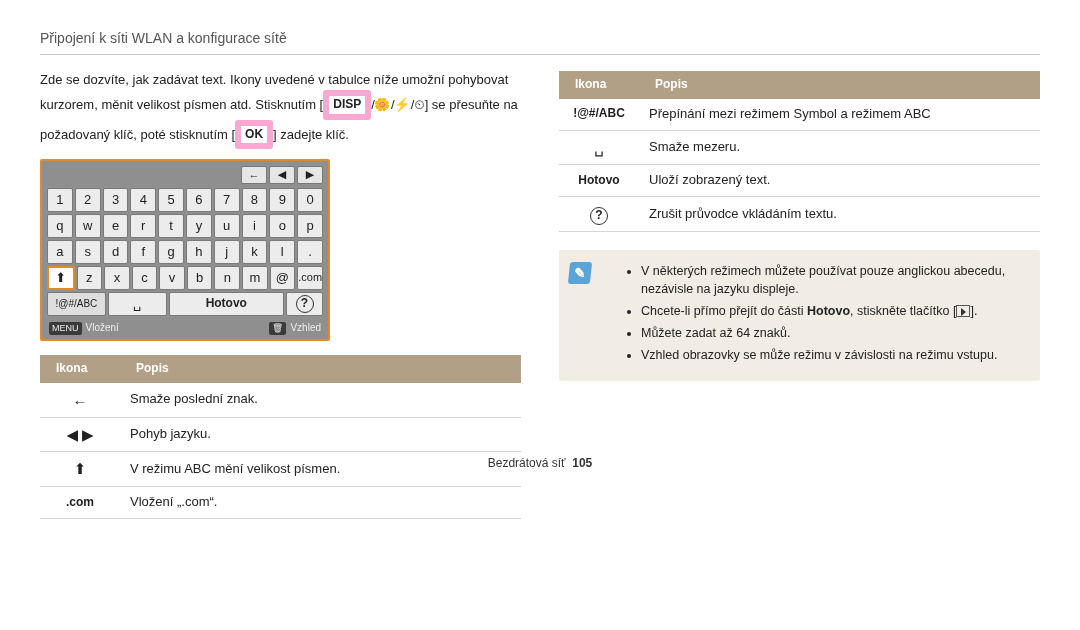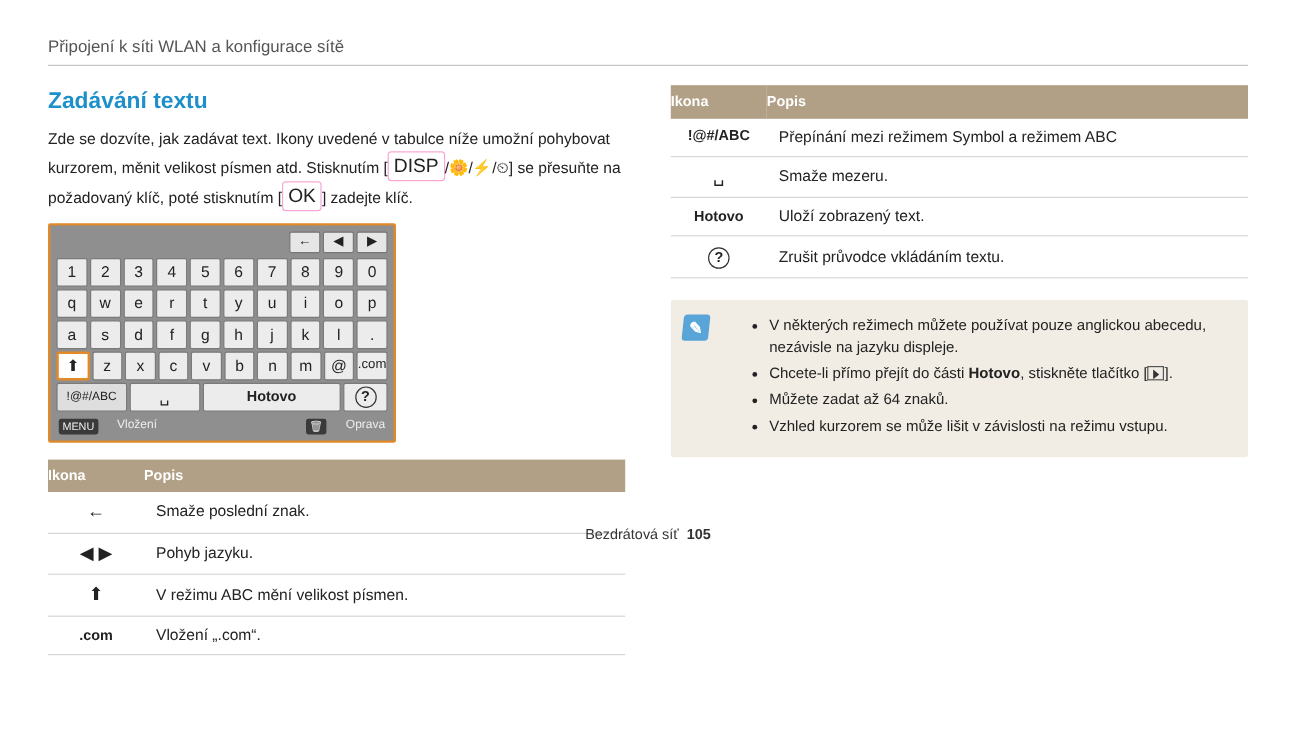--- a/index.html
+++ b/index.html
@@ -21,22 +21,22 @@
   }
   .columns {
     display: flex; gap: 38px;
   }
   .col { flex: 1 1 50%; min-width: 0; }
 
   h2.section-title { color: #1e90c9; font-weight: 600; font-size: 19px; margin-bottom: 8px; }
   p.body { color: #222; font-size: 13px; margin-bottom: 10px; }
 
   .inline-chip {
-    display: inline-block; border: 1px solid #f9a8d4; border-radius: 3px;
-    padding: 0 4px; font-size: 16px; font-weight: 400; vertical-align: 1px;
+    display: inline-block; border: 6px solid #f9a8d4; border-radius: 3px;
+    padding: 0 4px; font-size: 12px; font-weight: 700; vertical-align: 1px;
   }
 
   
   .kbd-wrap {
     border: 2px solid #e18a2a; border-radius: 2px;
     background: #8f8f8f; width: 290px; padding: 3px 3px 0 3px;
     margin: 10px 0 14px 0;
   }
   .kbd-top {
     display:flex; justify-content:flex-end; gap:2px; padding:2px 2px 2px 0;
@@ -56,28 +56,28 @@
   }
   .key.small { font-size:11px; }
   .key.w2 { flex:1.3; font-size:10px; }
   .key.hotovo { flex:2.6; font-weight:700; font-size:12px; }
   .key.gray { background:#dedede; }
   .key.highlight { background:#ffffff; border-color:#e18a2a; border-width:2px; }
   .kbd-footer {
     display:flex; justify-content:space-between; padding:3px 4px 4px 4px;
     font-size:10px; color:#eee;
   }
-  .kbd-footer .chunk { display:flex; align-items:center; gap:16px; }
+  .kbd-footer .chunk { display:flex; align-items:center; gap:4px; }
   .kbd-footer .tag { background:#3a3a3a; border-radius:2px; padding:0 3px; font-size:9px; }
 
   
   table.icon-table { width: 100%; border-collapse: collapse; font-size: 13px; }
   table.icon-table th {
     background:#b1a085; color:#fff; font-weight:600; text-align:left;
-    padding:5px 0; font-size:12px;
+    padding:5px 16px; font-size:12px;
   }
   table.icon-table th.first { width:80px; }
   table.icon-table td {
     padding:6px 10px; border-bottom:1px solid #d6d6d6; vertical-align:middle;
   }
   table.icon-table td.icon-cell { text-align:center; font-weight:500; font-size:15px; }
   table.icon-table td.icon-cell.small-txt { font-size:12px; font-weight:700; font-family: Arial, sans-serif; }
   .icon-arrow-back { font-weight:bold; }
   .icon-help {
     display:inline-flex; width:18px; height:18px; border:1.5px solid #333;
@@ -104,36 +104,35 @@
   }
   .note .play-icon::after {
     content:""; position:absolute; left:4px; top:2px;
     border-left:5px solid #333; border-top:4px solid transparent;
     border-bottom:4px solid transparent;
   }
   .note strong { font-weight:700; }
 
   
   .page-footer {
-    position:absolute; bottom:26px; left:0; width:1080px;
+    position:absolute; bottom:8px; left:0; width:1080px;
     text-align:center; font-size:12px; color:#333;
   }
   .page-footer .num { font-weight:700; }
 </style>
 </head>
 <body>
 
 <div class="page">
   <div class="breadcrumb">Připojení k síti WLAN a konfigurace sítě</div>
   <hr class="hr">
 
   <div class="columns">
 
     <div class="col">
-      <h2 class="section-title">Zadávání textu</h2>
       <p class="body">
         <span>Zde se dozvíte, jak zadávat text. Ikony uvedené v tabulce níže umožní pohybovat kurzorem, měnit velikost písmen atd. Stisknutím [</span><span class="inline-chip">DISP</span><span>/</span>🌼<span>/</span>⚡<span>/</span>⏲<span>] se přesuňte na požadovaný klíč, poté stisknutím [</span><span class="inline-chip">OK</span><span>] zadejte klíč.</span>
       </p>
 
       <div class="kbd-wrap">
         <div class="kbd-top">
           <div class="mini">←</div>
           <div class="mini">◀</div>
           <div class="mini">▶</div>
         </div>
@@ -195,21 +194,21 @@
               </div>
           </div>
         </div>
         <div class="kbd-footer">
           <div class="chunk">
             <span class="tag">MENU</span>
             <span>Vložení</span>
           </div>
           <div class="chunk">
             <span class="tag">🗑</span>
-            <span>Oprava</span>
+            <span>Vzhled</span>
           </div>
         </div>
       </div>
 
       <table class="icon-table">
         <thead>
           <tr>
             <th class="first">Ikona</th>
             <th>Popis</th>
           </tr>
@@ -264,21 +263,21 @@
       </table>
 
       <div class="note">
         <div class="note-icon">✎</div>
         <ul>
           <li>V některých režimech můžete používat pouze anglickou abecedu, nezávisle na jazyku displeje.</li>
           <li>
             <span>Chcete-li přímo přejít do části </span><strong>Hotovo</strong><span>, stiskněte tlačítko [</span><span class="play-icon"></span><span>].</span>
           </li>
           <li>Můžete zadat až 64 znaků.</li>
-          <li>Vzhled kurzorem se může lišit v závislosti na režimu vstupu.</li>
+          <li>Vzhled obrazovky se může režimu v závislosti na režimu vstupu.</li>
         </ul>
       </div>
     </div>
   </div>
 
   <div class="page-footer">
     <span>Bezdrátová síť</span>&nbsp;&nbsp;<span class="num">105</span>
   </div>
 </div>
 

